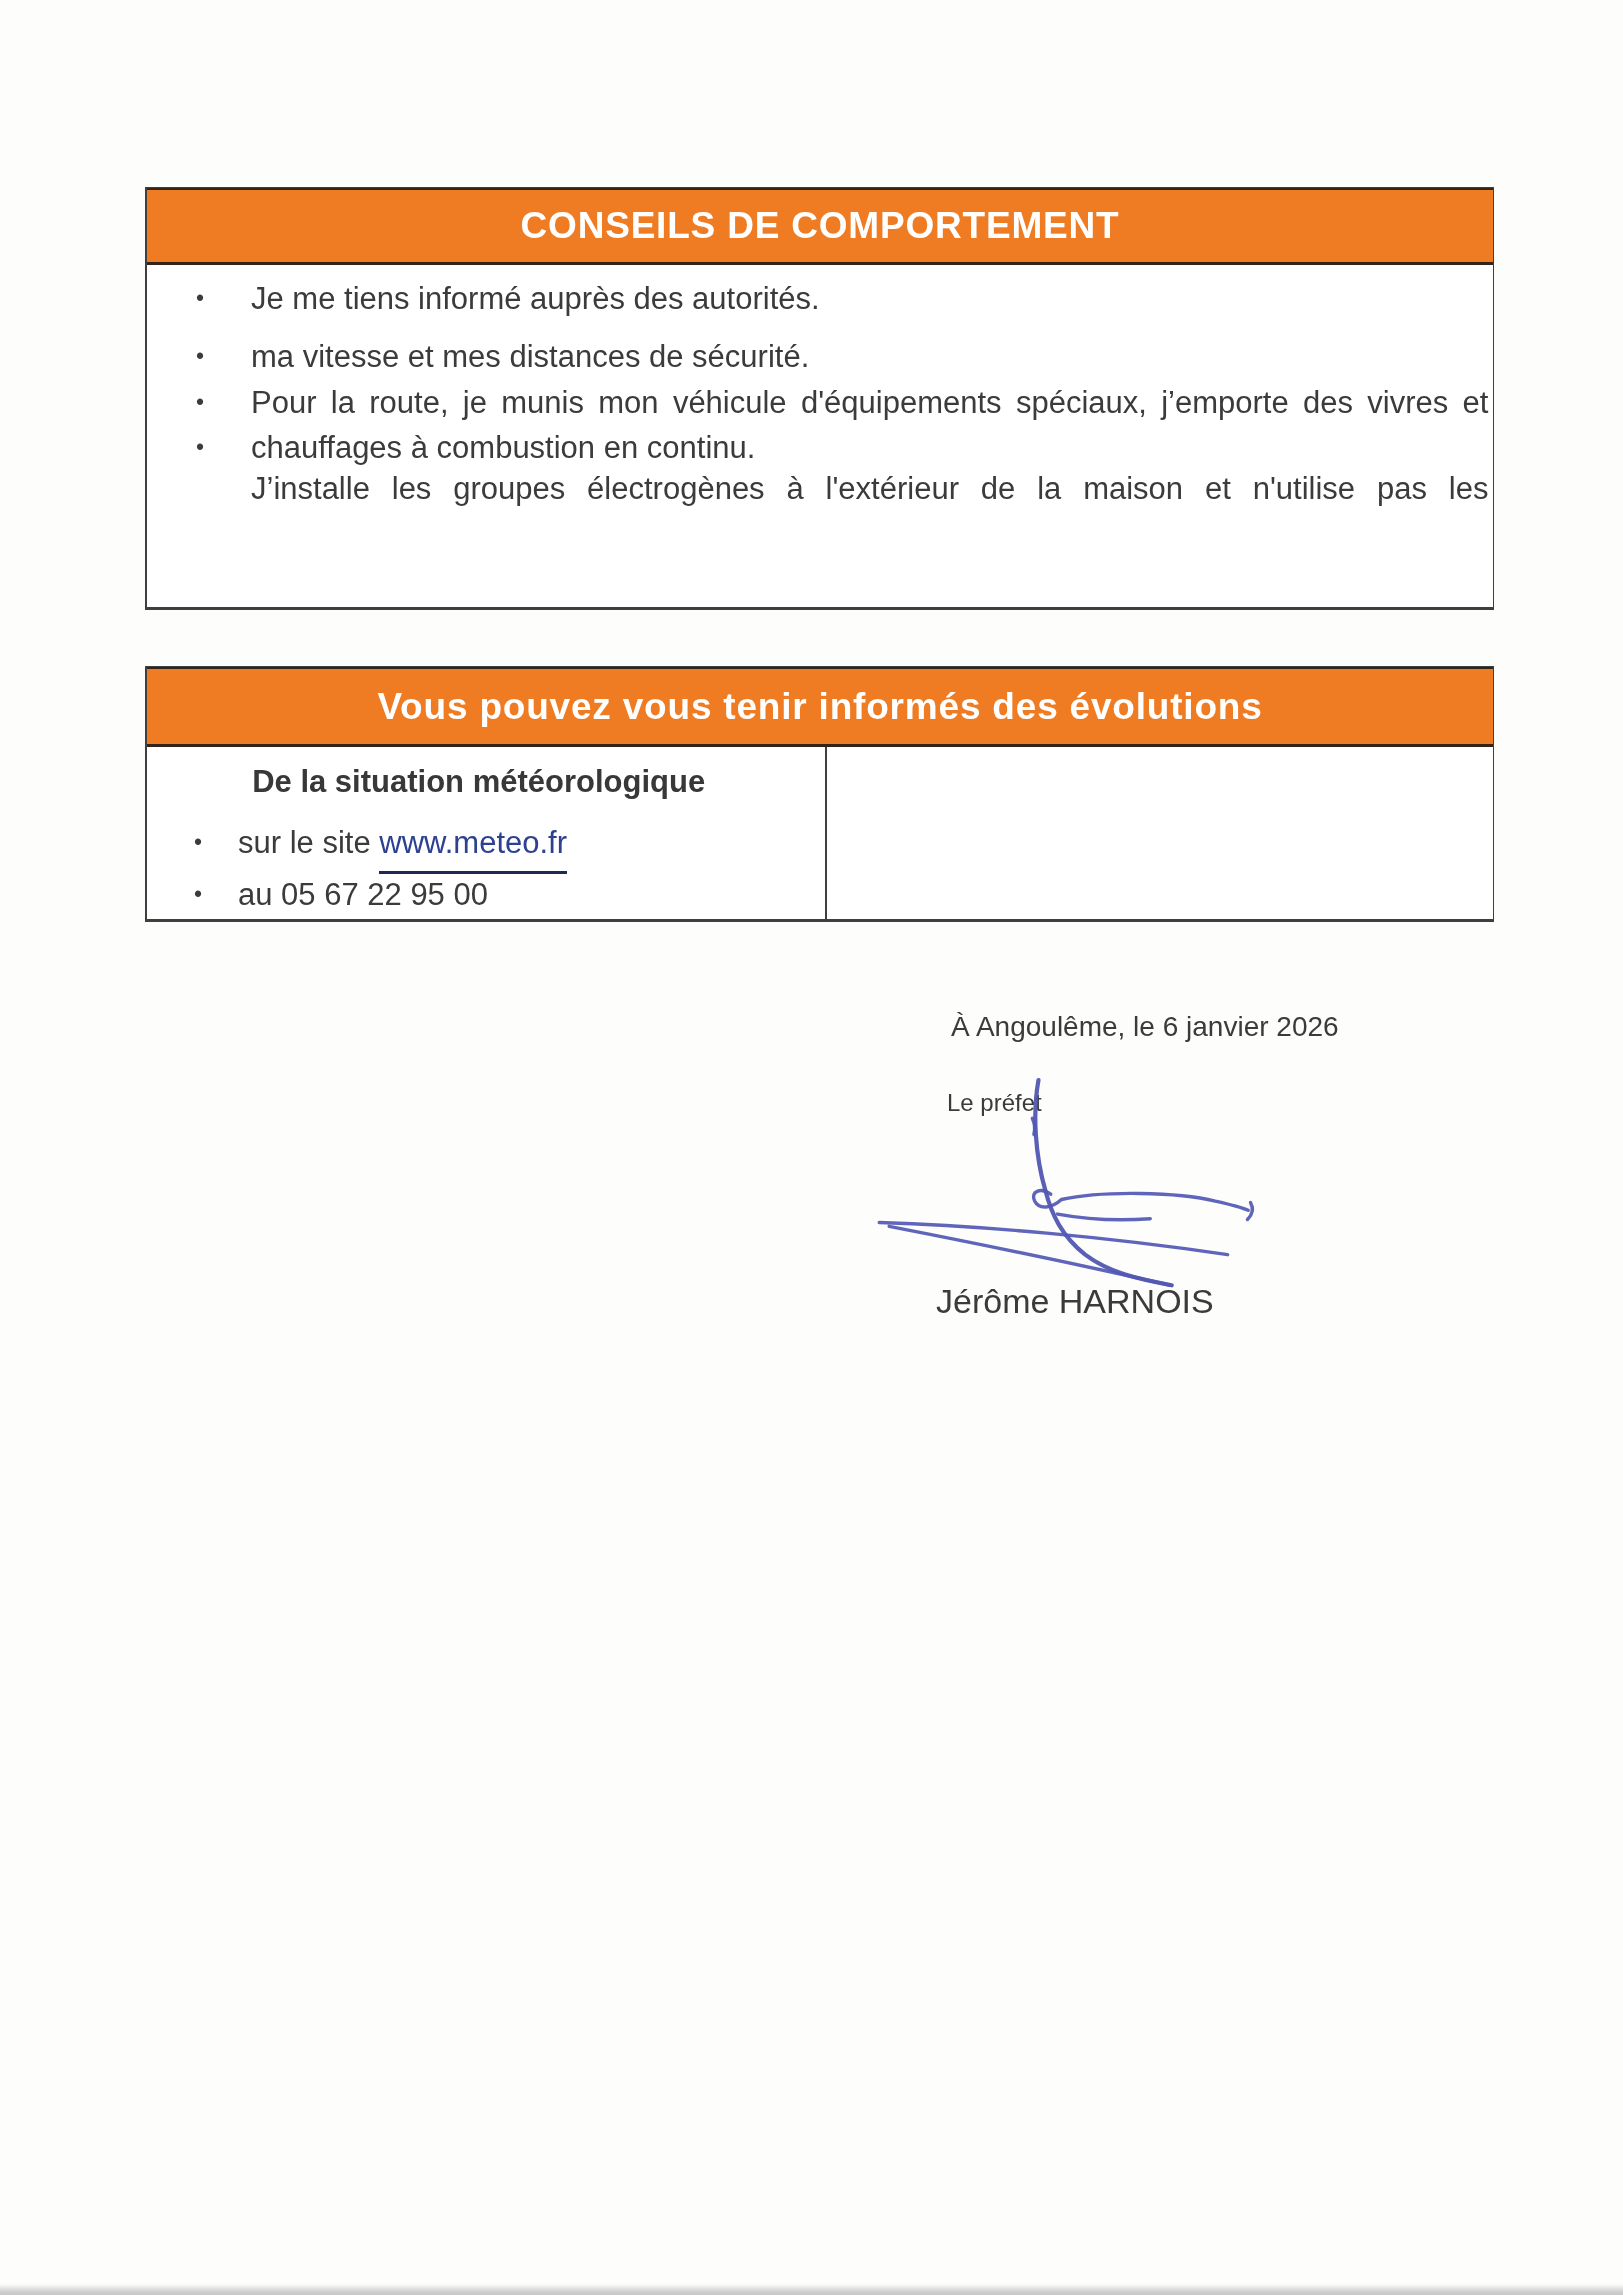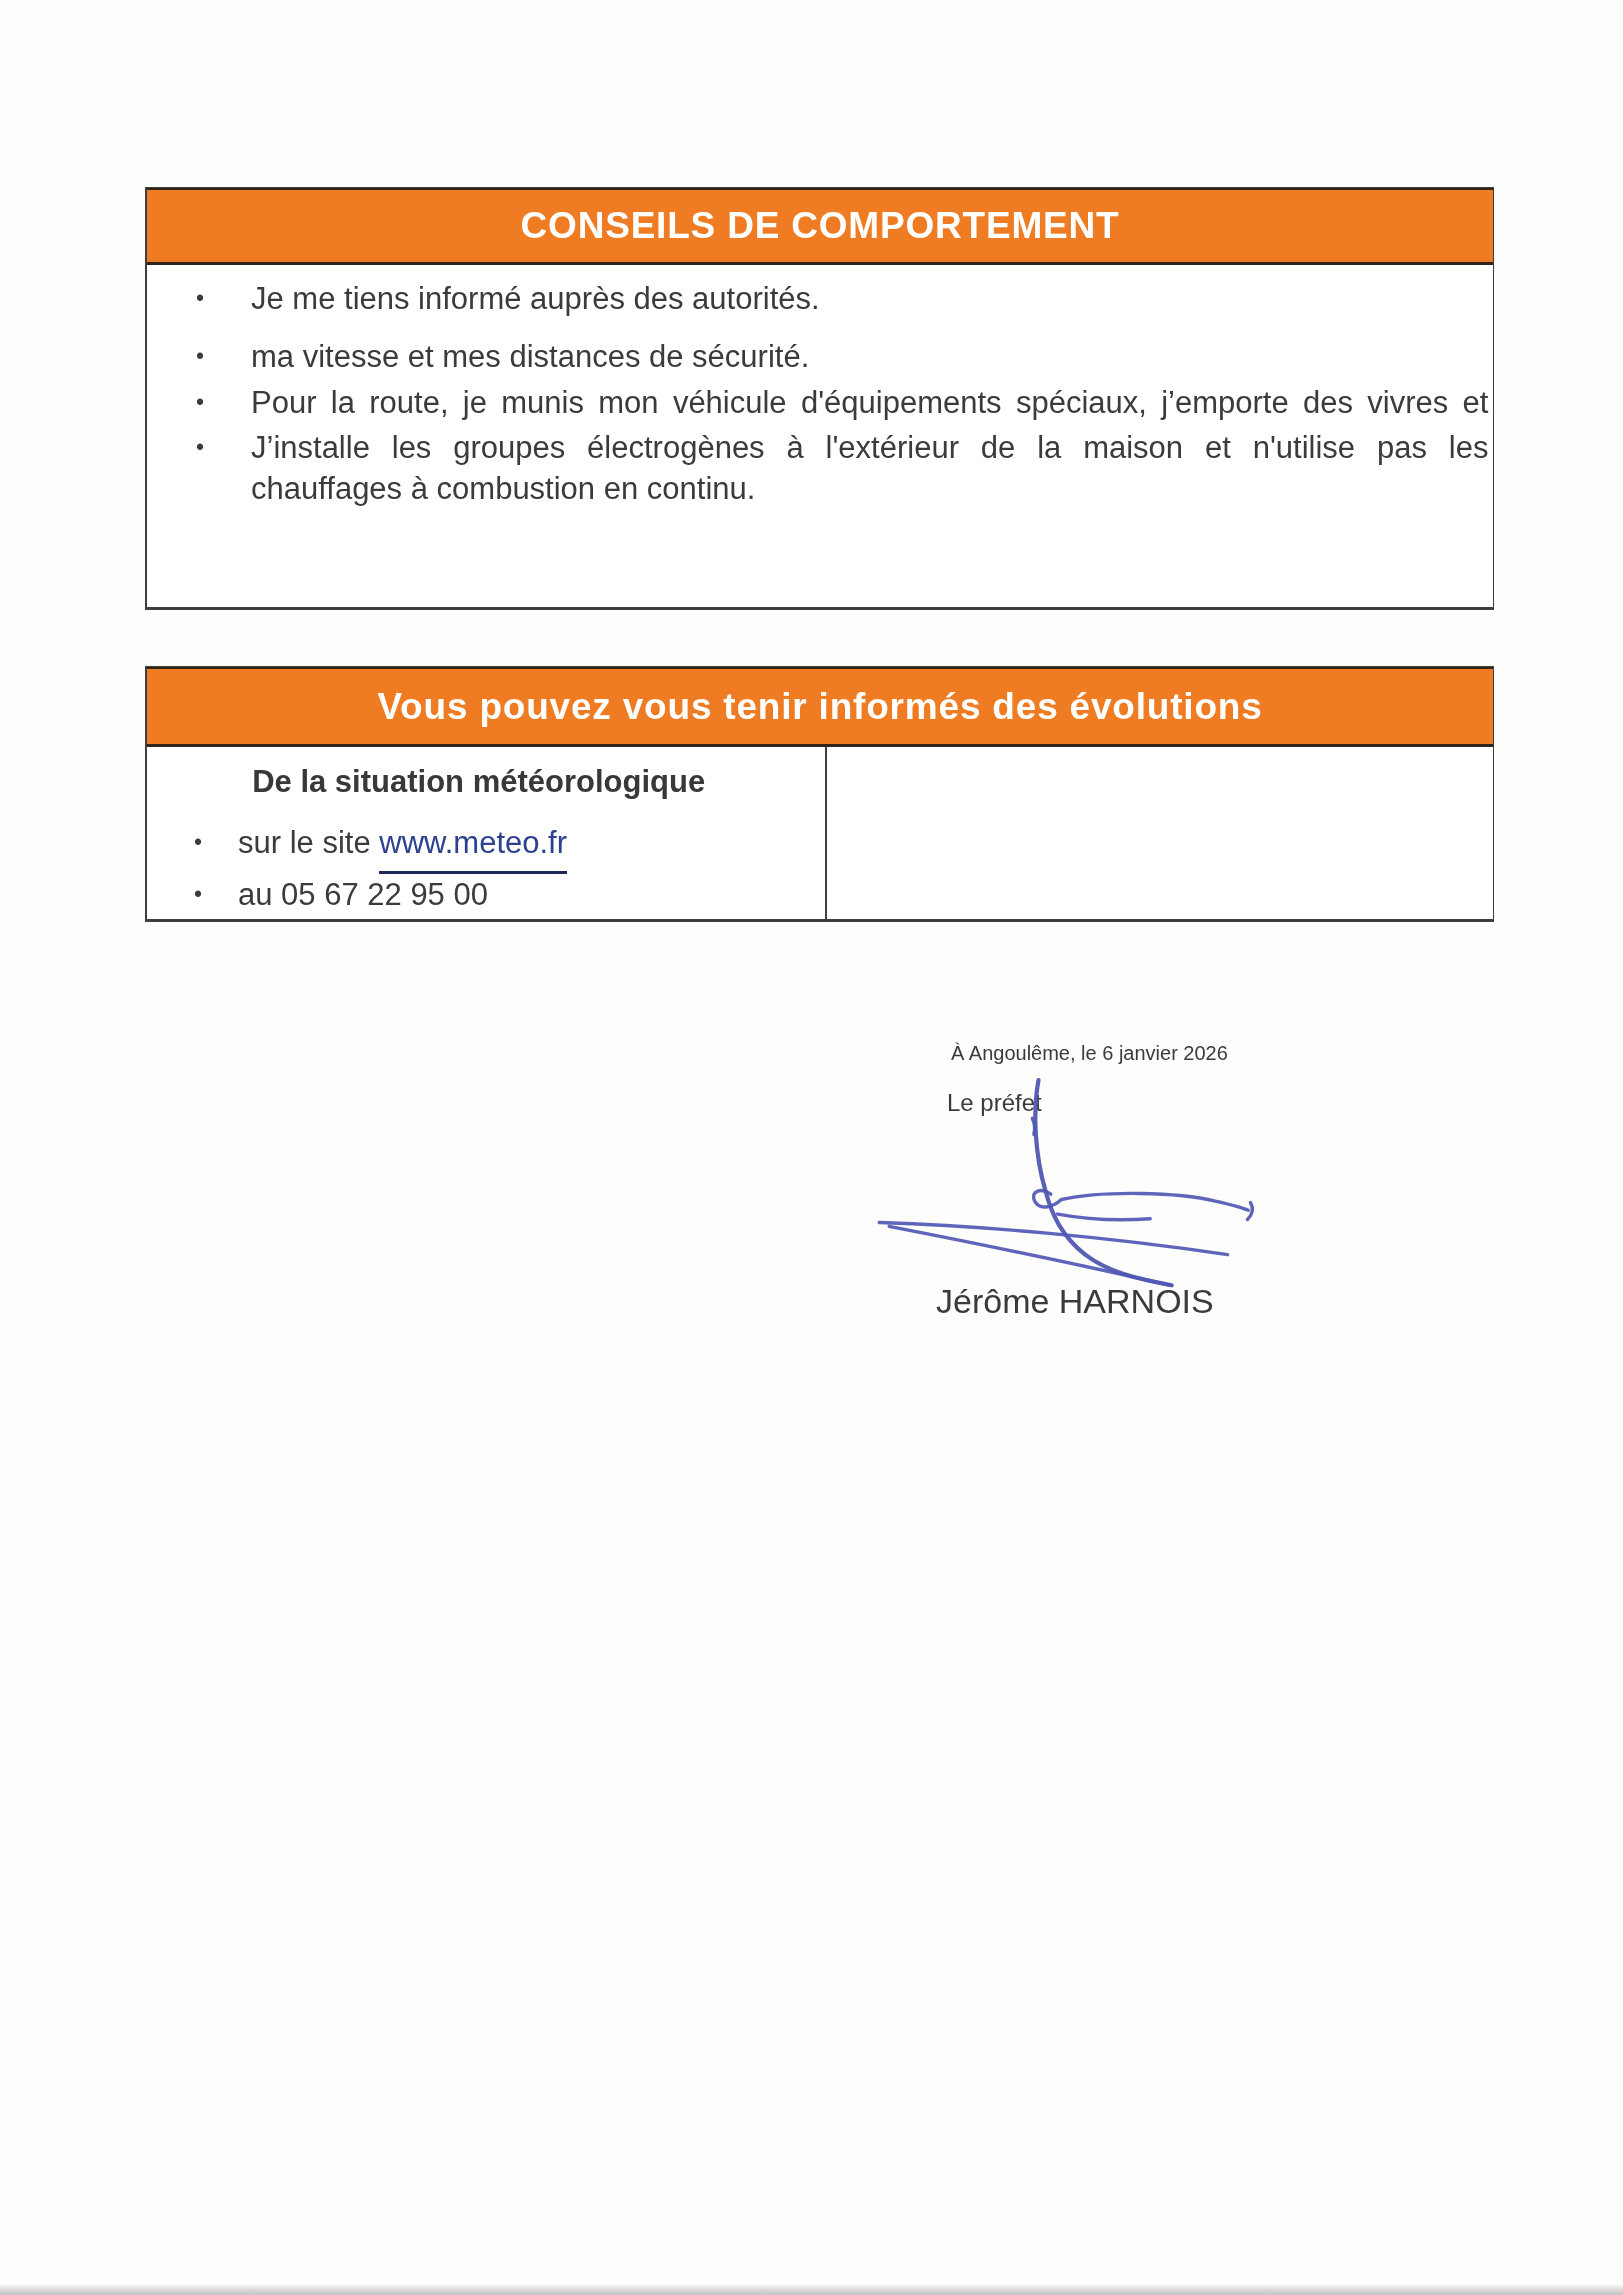--- a/index.html
+++ b/index.html
@@ -56,21 +56,21 @@
   .info-bullet.second{margin-top:10.7px;}
   .info-bullet .marker{flex:0 0 44px;}
   .info-bullet .itext{font-size:31px;line-height:41px;color:#3b3b3b;}
   .site-link{
     color:#2c4190;font-weight:normal;text-decoration:none;
     border-bottom:3.8px solid #1e2a55;padding-bottom:11px;
   }
 
   
   .abs{position:absolute;}
-  .date-line{left:951px;top:1033px;font-size:20px;line-height:40px;color:#3b3b3b;}
+  .date-line{left:951px;top:1007px;font-size:28px;line-height:40px;color:#3b3b3b;}
   .role-line{left:947px;top:1083px;font-size:24px;line-height:40px;color:#3b3b3b;}
   .name-line{left:936px;top:1282px;font-size:34px;line-height:38px;color:#3b3b3b;}
   .signature{left:857px;top:1074px;width:402px;height:222px;}
   .sig-stroke{fill:none;stroke:#5158b4;stroke-width:4.5;stroke-linecap:round;opacity:.92;}
   .sig-stroke.thick{stroke-width:5.5;stroke:#4b53af;}
 
   
   .scan-edge{
     position:absolute;left:0;bottom:0;width:100%;height:10.7px;
     background:linear-gradient(to bottom, rgba(180,180,180,0) 0%, #cfcfcf 70%, #c6c6c6 100%);
@@ -100,22 +100,22 @@
         </div>
         <div class="bullet-row">
           <span class="marker">•</span>
           <div class="btext">
             <div class="line just">Pour la route, je munis mon véhicule d'équipements spéciaux, j’emporte des vivres et</div>
           </div>
         </div>
         <div class="bullet-row">
           <span class="marker">•</span>
           <div class="btext">
+            <div class="line">chauffages à combustion en continu.</div>
             <div class="line just">J’installe les groupes électrogènes à l'extérieur de la maison et n'utilise pas les</div>
-            <div class="line">chauffages à combustion en continu.</div>
           </div>
         </div>
       </div>
   </div>
 
   <div class="box info">
     <div class="band">
       <div class="band-title">Vous pouvez vous tenir informés des évolutions</div>
     </div>
     <div class="info-table">

